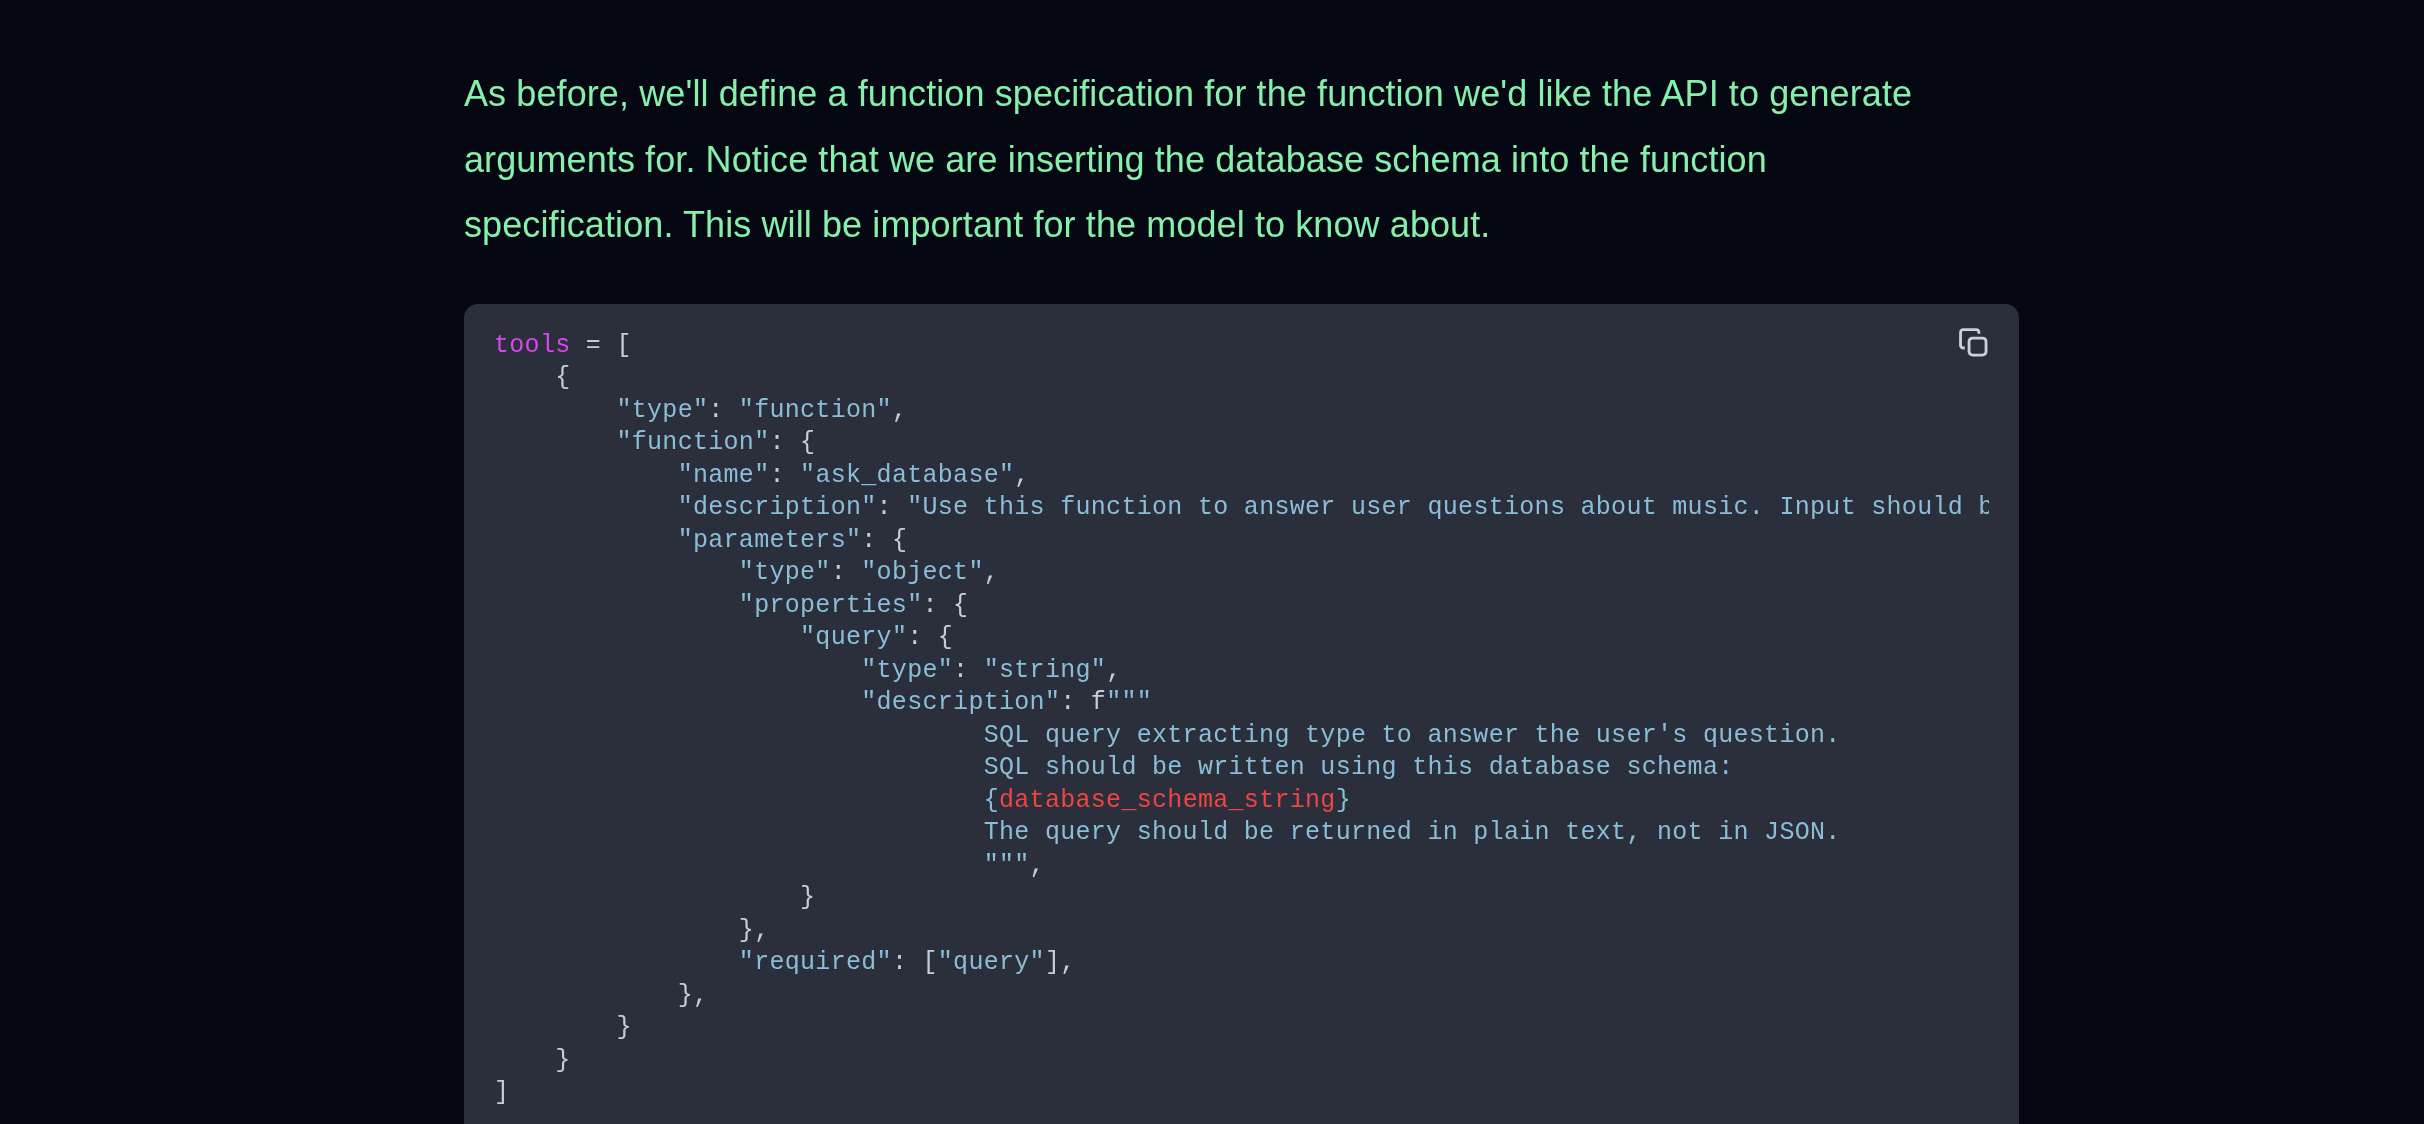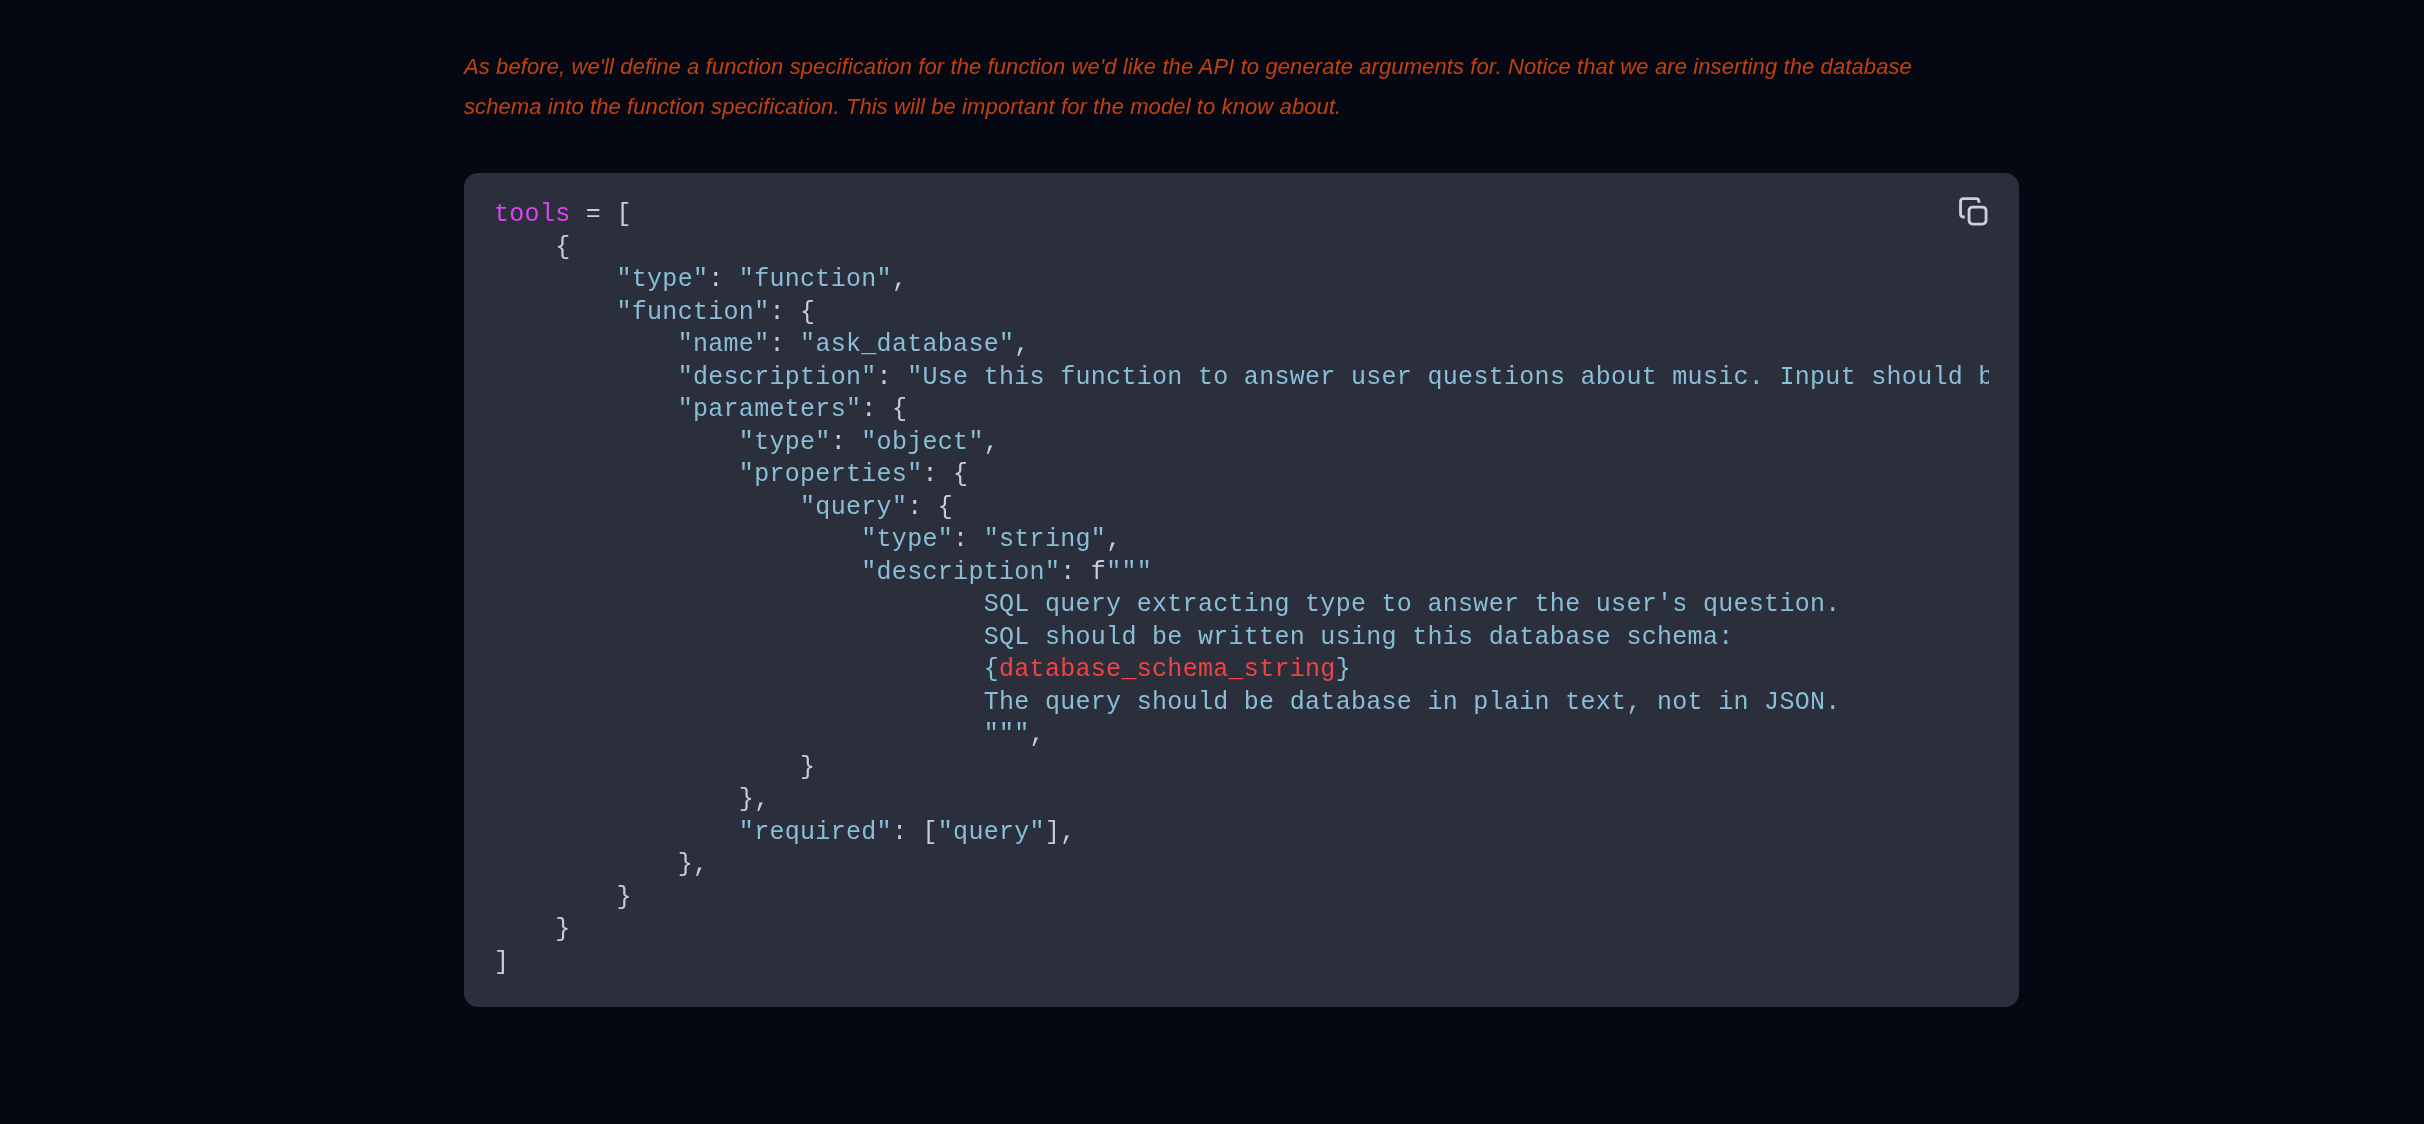--- a/index.html
+++ b/index.html
@@ -11,28 +11,27 @@
     height: 1124px;
     overflow: hidden;
   }
   .content {
     position: absolute;
     left: 464px;
     top: 25px;
     width: 1560px;
   }
   .prose {
-    color: #c2410c;
-    font-size: 22px;
+    color: #86efac;
+    font-size: 36px;
     line-height: 1.82;
     letter-spacing: 0.1px;
     font-weight: 400;
     margin-bottom: 46px;
     width: 1520px;
-    font-style: italic;
   }
   .codeblock {
     position: relative;
     background: #2a2f3b;
     border-radius: 14px;
     padding: 26px 30px 28px 30px;
     box-sizing: border-box;
     width: 1555px;
     overflow: hidden;
   }
@@ -92,21 +91,21 @@
 <span>            </span><span class="tok-s">"description"</span><span class="tok-p">: </span><span class="tok-s">"Use this function to answer user questions about music. Input should be a fu</span>
 <span>            </span><span class="tok-s">"parameters"</span><span class="tok-p">: {</span>
 <span>                </span><span class="tok-s">"type"</span><span class="tok-p">: </span><span class="tok-s">"object"</span><span class="tok-p">,</span>
 <span>                </span><span class="tok-s">"properties"</span><span class="tok-p">: {</span>
 <span>                    </span><span class="tok-s">"query"</span><span class="tok-p">: {</span>
 <span>                        </span><span class="tok-s">"type"</span><span class="tok-p">: </span><span class="tok-s">"string"</span><span class="tok-p">,</span>
 <span>                        </span><span class="tok-s">"description"</span><span class="tok-p">: f</span><span class="tok-s">"""</span>
 <span class="tok-s">                                SQL query extracting type to answer the user's question.</span>
 <span class="tok-s">                                SQL should be written using this database schema:</span>
 <span class="tok-s">                                </span><span class="tok-s">{</span><span class="tok-br">database_schema_string</span><span class="tok-s">}</span>
-<span class="tok-s">                                The query should be database in plain text, not in JSON.</span>
+<span class="tok-s">                                The query should be returned in plain text, not in JSON.</span>
 <span class="tok-s">                                """</span><span class="tok-p">,</span>
 <span class="tok-p">                    }</span>
 <span class="tok-p">                },</span>
 <span>                </span><span class="tok-s">"required"</span><span class="tok-p">: [</span><span class="tok-s">"query"</span><span class="tok-p">],</span>
 <span class="tok-p">            },</span>
 <span class="tok-p">        }</span>
 <span class="tok-p">    }</span>
 <span class="tok-p">]</span></pre>
   </div>
 

